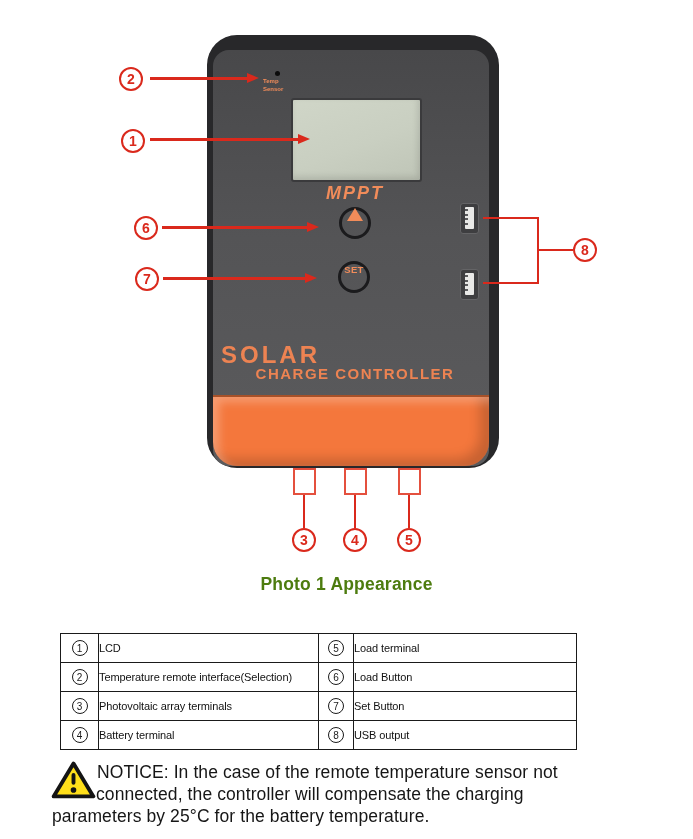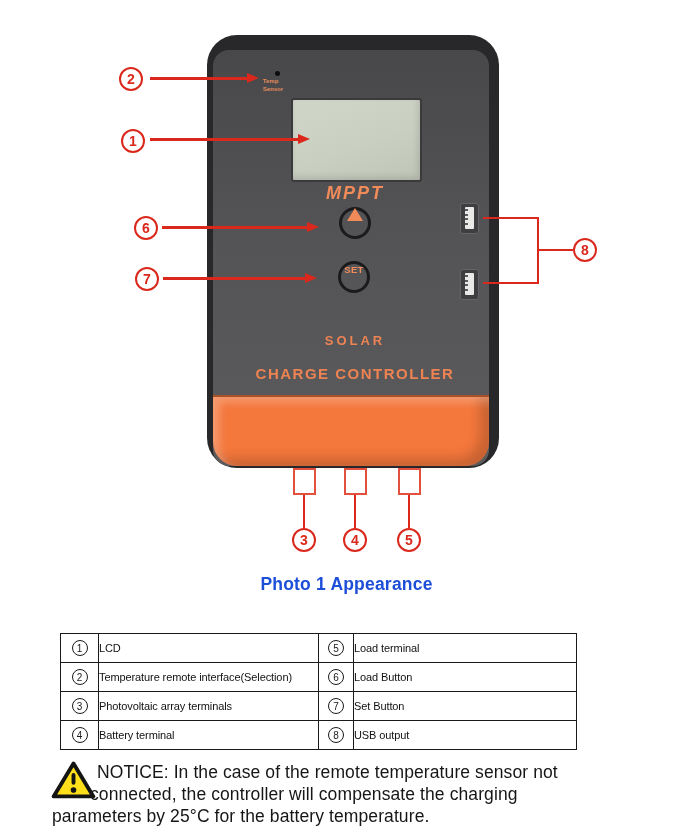--- a/index.html
+++ b/index.html
@@ -26,41 +26,41 @@
   .btn-set{left:125px;top:211px;}
   .tri-up{width:0;height:0;border-left:8px solid transparent;border-right:8px solid transparent;
           border-bottom:13px solid #f18c5a;margin-top:-2px;}
   .set-txt{color:#f18c5a;font-size:9.5px;font-weight:bold;letter-spacing:0.3px;}
   .usb{position:absolute;left:247px;width:19px;height:31px;background:#3e3e40;border:1px solid #646466;
           border-radius:3px;box-sizing:border-box;}
   .usb-1{top:153px;} .usb-2{top:219px;}
   .usb-tongue{position:absolute;left:4px;top:3px;width:9px;height:22px;background:#e9e9e7;border-radius:1px;}
   .usb-pins{position:absolute;left:0;top:2px;width:3px;height:18px;
           background:repeating-linear-gradient(180deg,#5a5a5c 0 2px,transparent 2px 4.6px);}
-  .solar{position:absolute;left:8px;right:0;top:283px;text-align:center;color:#ed8352;
-          font-size:13px;font-weight:bold;letter-spacing:3px;}
+  .solar{position:absolute;left:8px;right:0;top:291px;text-align:left;color:#ed8352;
+          font-size:24px;font-weight:bold;letter-spacing:3px;}
   .charge{position:absolute;left:8px;right:0;top:315px;text-align:center;color:#ed8352;
           font-size:15px;font-weight:bold;letter-spacing:1.5px;}
   .orange{position:absolute;left:0;right:0;bottom:0;height:69px;
           background:linear-gradient(180deg,#f6ril 0%,#f4773c 100%);
           background:#f4773c;border-radius:0 0 24px 24px;
           border-top:2px solid rgba(70,35,18,0.45);
           box-shadow:inset 6px 5px 10px rgba(255,255,255,0.28), inset -9px -7px 12px rgba(0,0,0,0.18);}
 
   
   .co{position:absolute;width:24px;height:24px;box-sizing:border-box;border:2px solid #da291c;
       border-radius:50%;background:#ffffff;color:#da291c;font-size:14px;font-weight:bold;
       display:flex;align-items:center;justify-content:center;}
   .rl{position:absolute;background:#da291c;}
   .rhead{position:absolute;width:0;height:0;border-top:5px solid transparent;
       border-bottom:5px solid transparent;border-left:12px solid #da291c;}
   .rbox{position:absolute;width:23px;height:27px;box-sizing:border-box;border:2px solid #e4503e;background:transparent;}
 
   
-  .caption{position:absolute;left:0;right:0;top:574px;text-align:center;color:#1d4ed8;
+  .caption{position:absolute;left:0;right:0;top:574px;text-align:center;color:#4d7c0f;
       font-size:17.5px;font-weight:bold;letter-spacing:0.2px;}
   table.legend{position:absolute;left:60px;top:633px;width:516px;border-collapse:collapse;
       table-layout:fixed;color:#111111;}
   table.legend td{border:1px solid #1a1a1a;height:28px;font-size:11px;letter-spacing:-0.1px;
       padding:0;vertical-align:middle;}
   td.numcell{text-align:center;}
   td.labcell{padding-left:8px;}
   .circnum{display:inline-flex;width:16px;height:16px;box-sizing:border-box;border:1.2px solid #1a1a1a;
       border-radius:50%;align-items:center;justify-content:center;font-size:10px;color:#1a1a1a;background:#fff;}
   .notice-line{position:absolute;color:#161616;font-size:17.5px;letter-spacing:0.1px;white-space:nowrap;}
@@ -168,16 +168,16 @@
       </tr>
     </tbody>
   </table>
 
   <svg class="warn-svg" width="45" height="38" viewBox="0 0 100 88">
     <path d="M50 6 L96 82 L4 82 Z" fill="#ffdf1a" stroke="#141414" stroke-width="9" stroke-linejoin="round"></path>
     <rect x="45.5" y="28" width="9" height="27" rx="4.5" fill="#141414"></rect>
     <circle cx="50" cy="67" r="6.5" fill="#141414"></circle>
   </svg>
   <div class="notice-line" style="left:97px;top:762px;">NOTICE: In the case of the remote temperature sensor not</div>
-  <div class="notice-line" style="left:90px;top:784px;">connected, the controller will compensate the charging</div>
+  <div class="notice-line" style="left:96px;top:784px;">connected, the controller will compensate the charging</div>
   <div class="notice-line" style="left:52px;top:806px;">parameters by 25°C for the battery temperature.</div>
 
 </div>
 
 </body></html>

